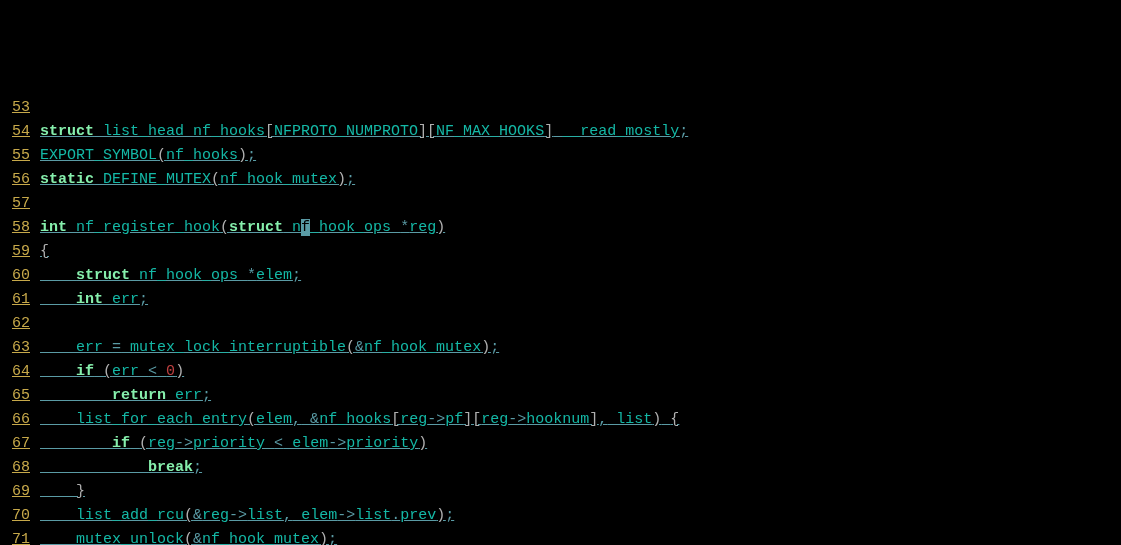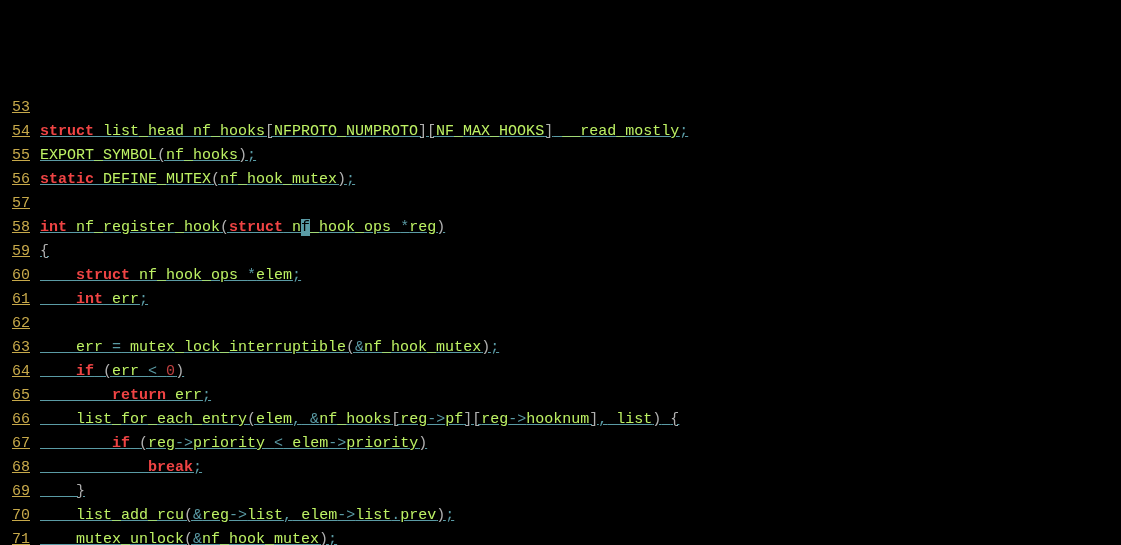--- a/index.html
+++ b/index.html
@@ -16,22 +16,22 @@
   }
   .editor { display: flex; }
   .gutter {
     width: 40px;
     text-align: right;
     color: #c7a94a;
     padding-right: 10px;
     user-select: none;
   }
   .code { flex: 1; }
-  .kw   { color: #ef4444; font-weight: bold; } 
-  .id   { color: #bef264; }
+  .kw   { color: #86efac; font-weight: bold; } 
+  .id   { color: #14b8a6; }
   .pun  { color: #5a9ba5; }
   .paren{ color: #b0b0b0; }
   .num  { color: #c04040; }
   .op   { color: #5a9ba5; }
   .cursor { background: #5a9ba5; color: #000000; }
   .line { height: 24px; text-decoration: underline; }
 </style>
 </head>
 <body>
 

